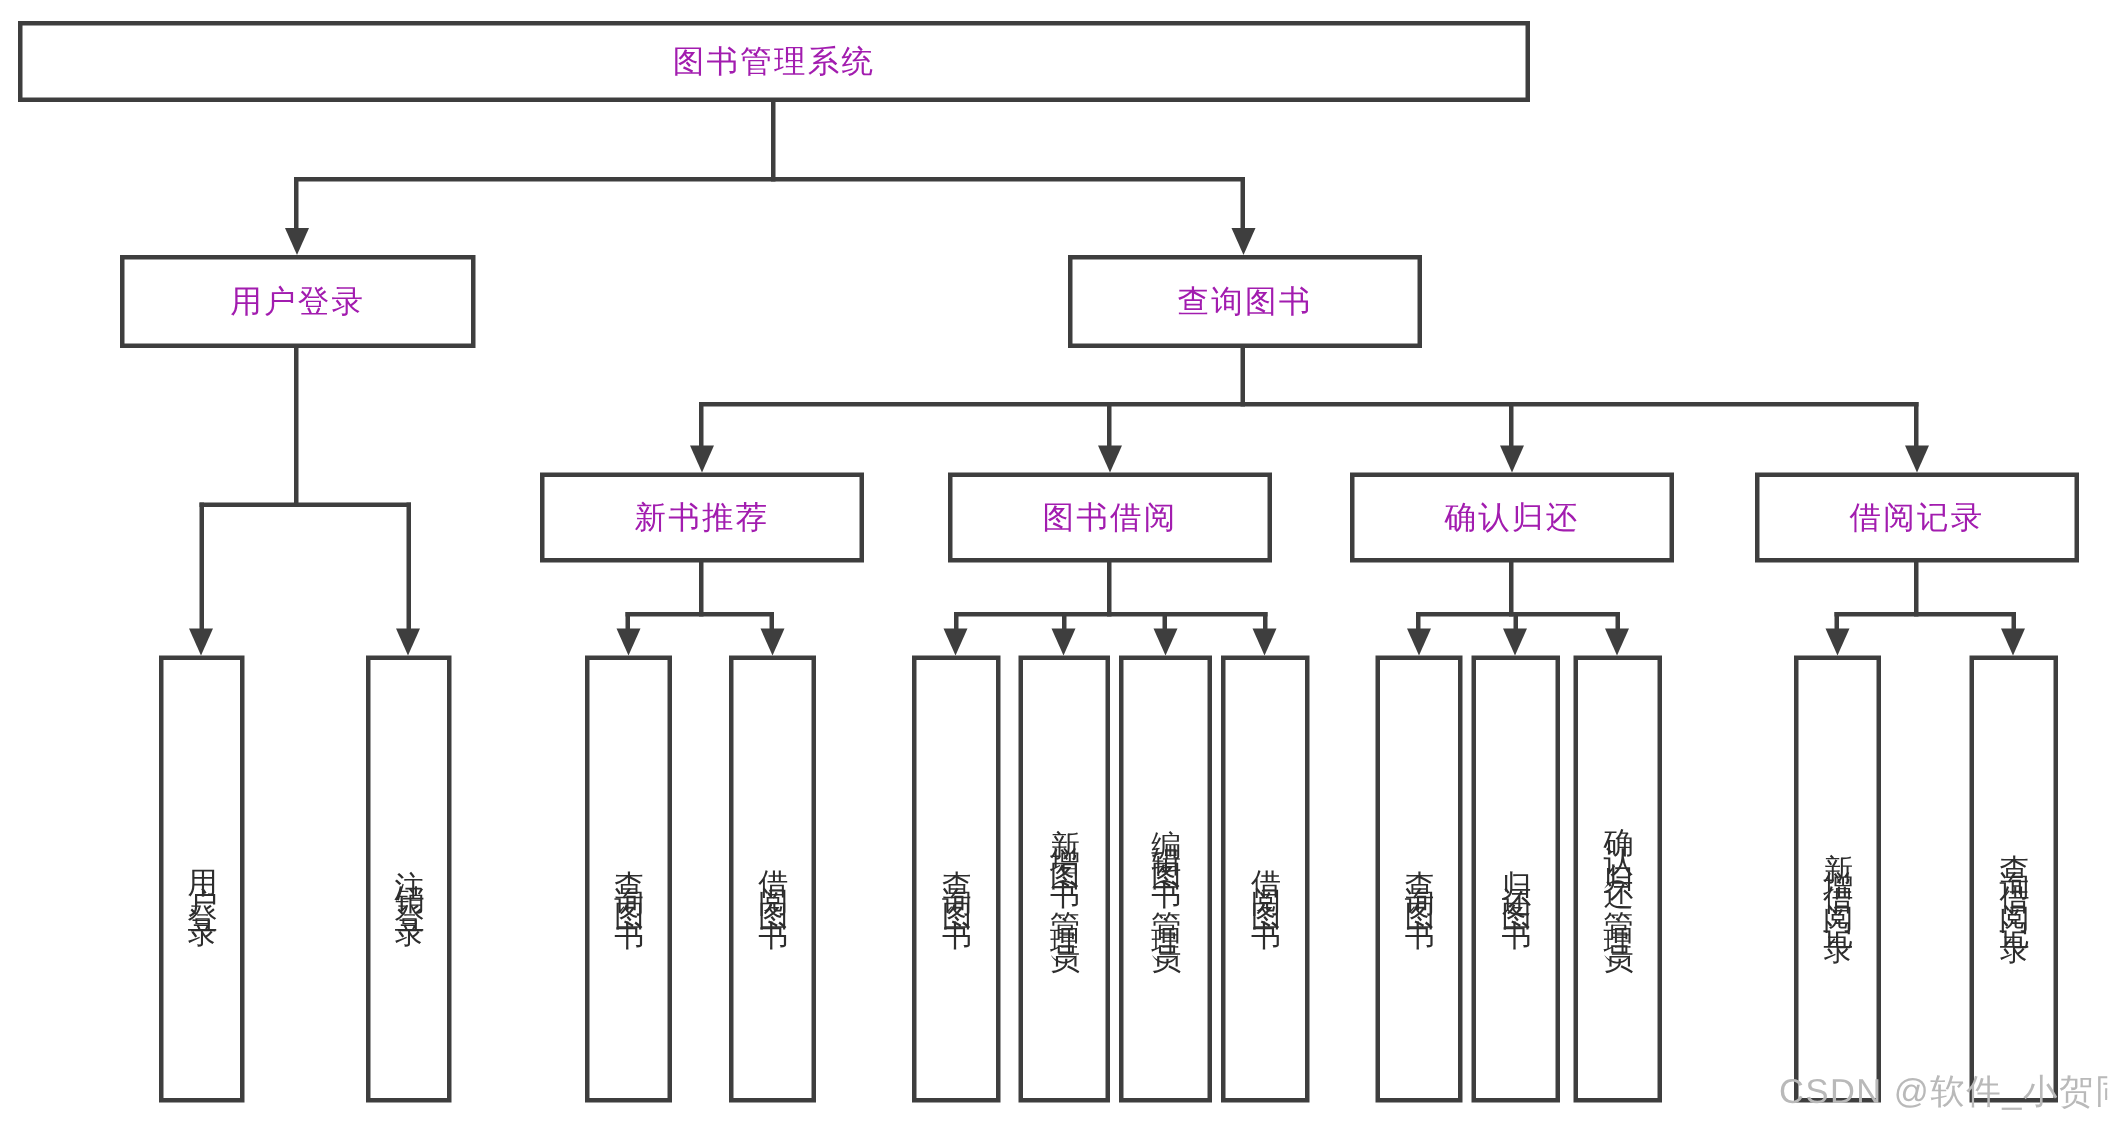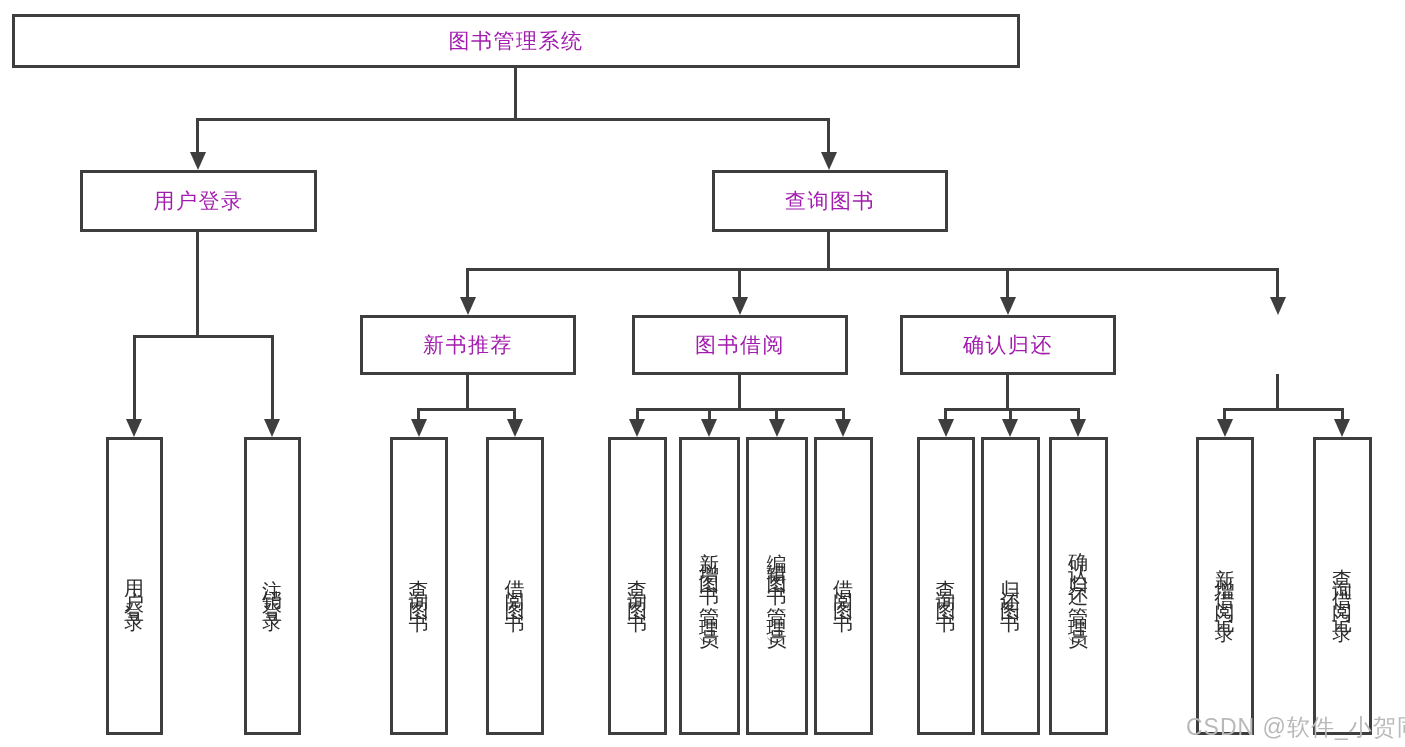--- a/index.html
+++ b/index.html
@@ -38,20 +38,21 @@
 <div class="canvas">
 
   <div class="hbox" style="left:12px;top:14px;width:1008px;height:54px">图书管理系统</div>
 
   <div class="hbox" style="left:80px;top:170px;width:237px;height:62px">用户登录</div>
   <div class="hbox" style="left:712px;top:170px;width:236px;height:62px">查询图书</div>
 
   <div class="hbox" style="left:632px;top:315px;width:216px;height:60px">图书借阅</div>
   <div class="hbox" style="left:360px;top:315px;width:216px;height:60px">新书推荐</div>
   <div class="hbox" style="left:900px;top:315px;width:216px;height:60px">确认归还</div>
+  <div class="hbox" style="left:1170px;top:315px;width:216px;height:60px">借阅记录</div>
 
   <div class="vbox" style="left:106px;width:57px">
     <span class="vtext">用户登录</span>
   </div>
   <div class="vbox" style="left:244px;width:57px">
     <span class="vtext">注销登录</span>
   </div>
 
   <div class="vbox" style="left:390px;width:58px">
     <span class="vtext">查询图书</span>

